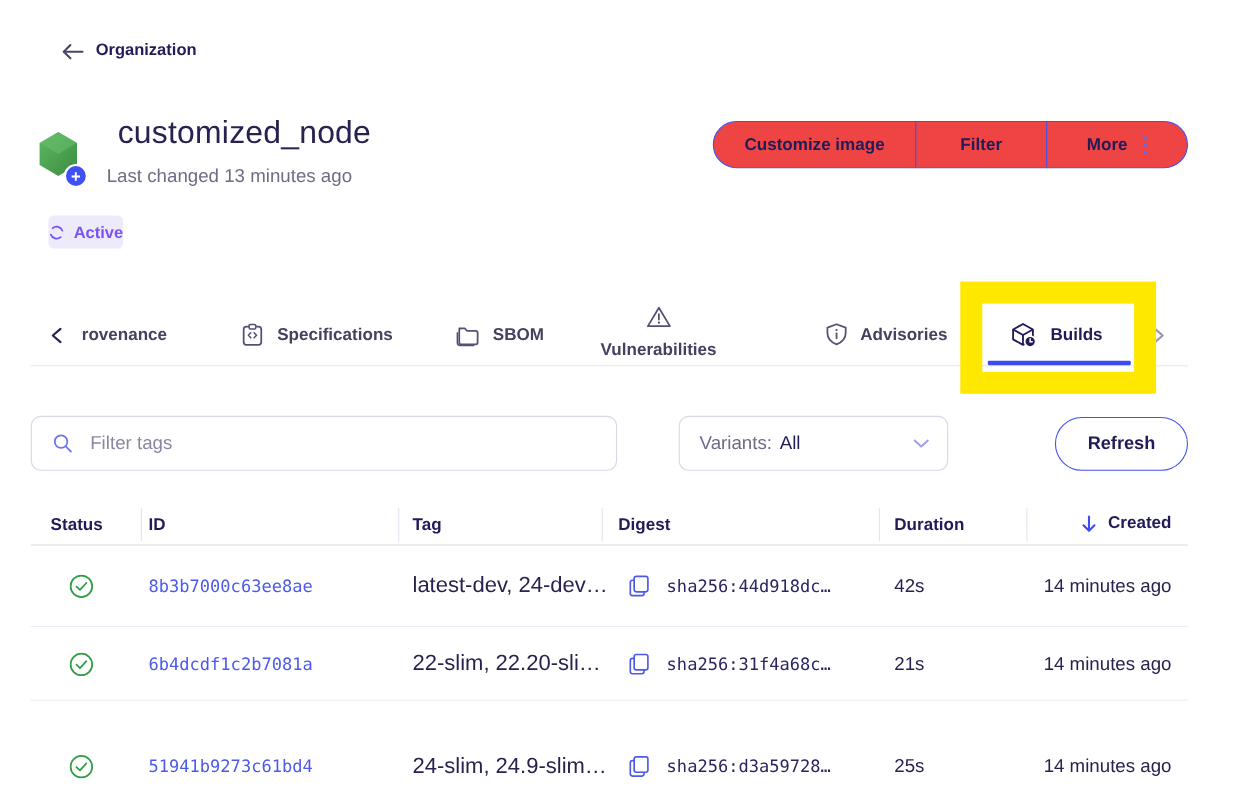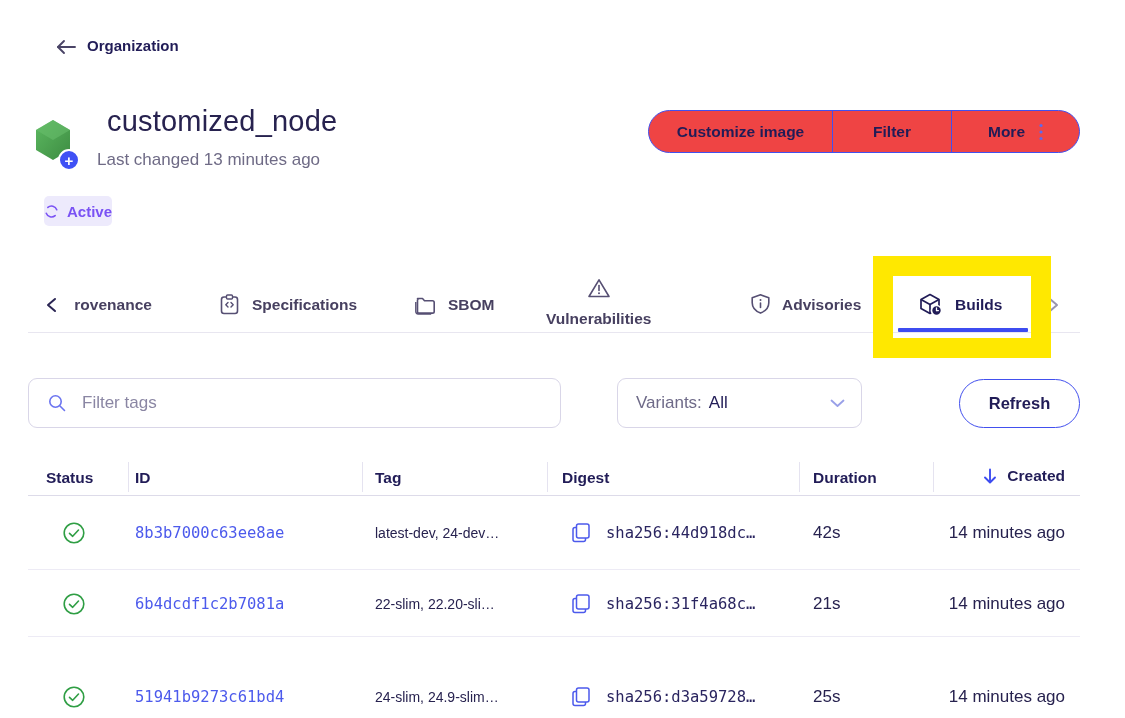--- a/index.html
+++ b/index.html
@@ -61,21 +61,21 @@
   
   .th{position:absolute;top:469px;font-size:15.5px;font-weight:bold;color:#211c57;}
   .th-created{right:60px;top:467px;display:flex;align-items:center;gap:9px;position:absolute;}
   .col-div{position:absolute;top:462px;width:1px;height:30px;background:#e5e3f0;}
   .head-border{position:absolute;left:28px;top:495px;width:1052px;height:1px;background:#dddbe9;}
   .row{position:absolute;left:0;width:1125px;}
   .row-border{position:absolute;left:28px;bottom:0;width:1052px;height:1px;background:#edebf5;}
   .cell{position:absolute;top:50%;transform:translateY(-50%);}
   .c-status{left:63px;width:22px;height:22px;}
   .c-id{left:135px;font-family:"DejaVu Sans Mono",monospace;font-size:15.5px;color:#4c5aec;cursor:pointer;}
-  .c-tag{left:375px;font-size:14px;color:#27224f;}
+  .c-tag{left:375px;font-size:20px;color:#27224f;}
   .c-copy{left:570px;width:22px;height:24px;cursor:pointer;}
   .c-digest{left:606px;font-family:"DejaVu Sans Mono",monospace;font-size:15.5px;color:#2a2560;}
   .c-dur{left:813px;font-size:17px;color:#27224f;}
   .c-created{right:60px;font-size:17px;color:#27224f;}
 </style>
 </head>
 <body>
 
 <div id="canvas">
 

